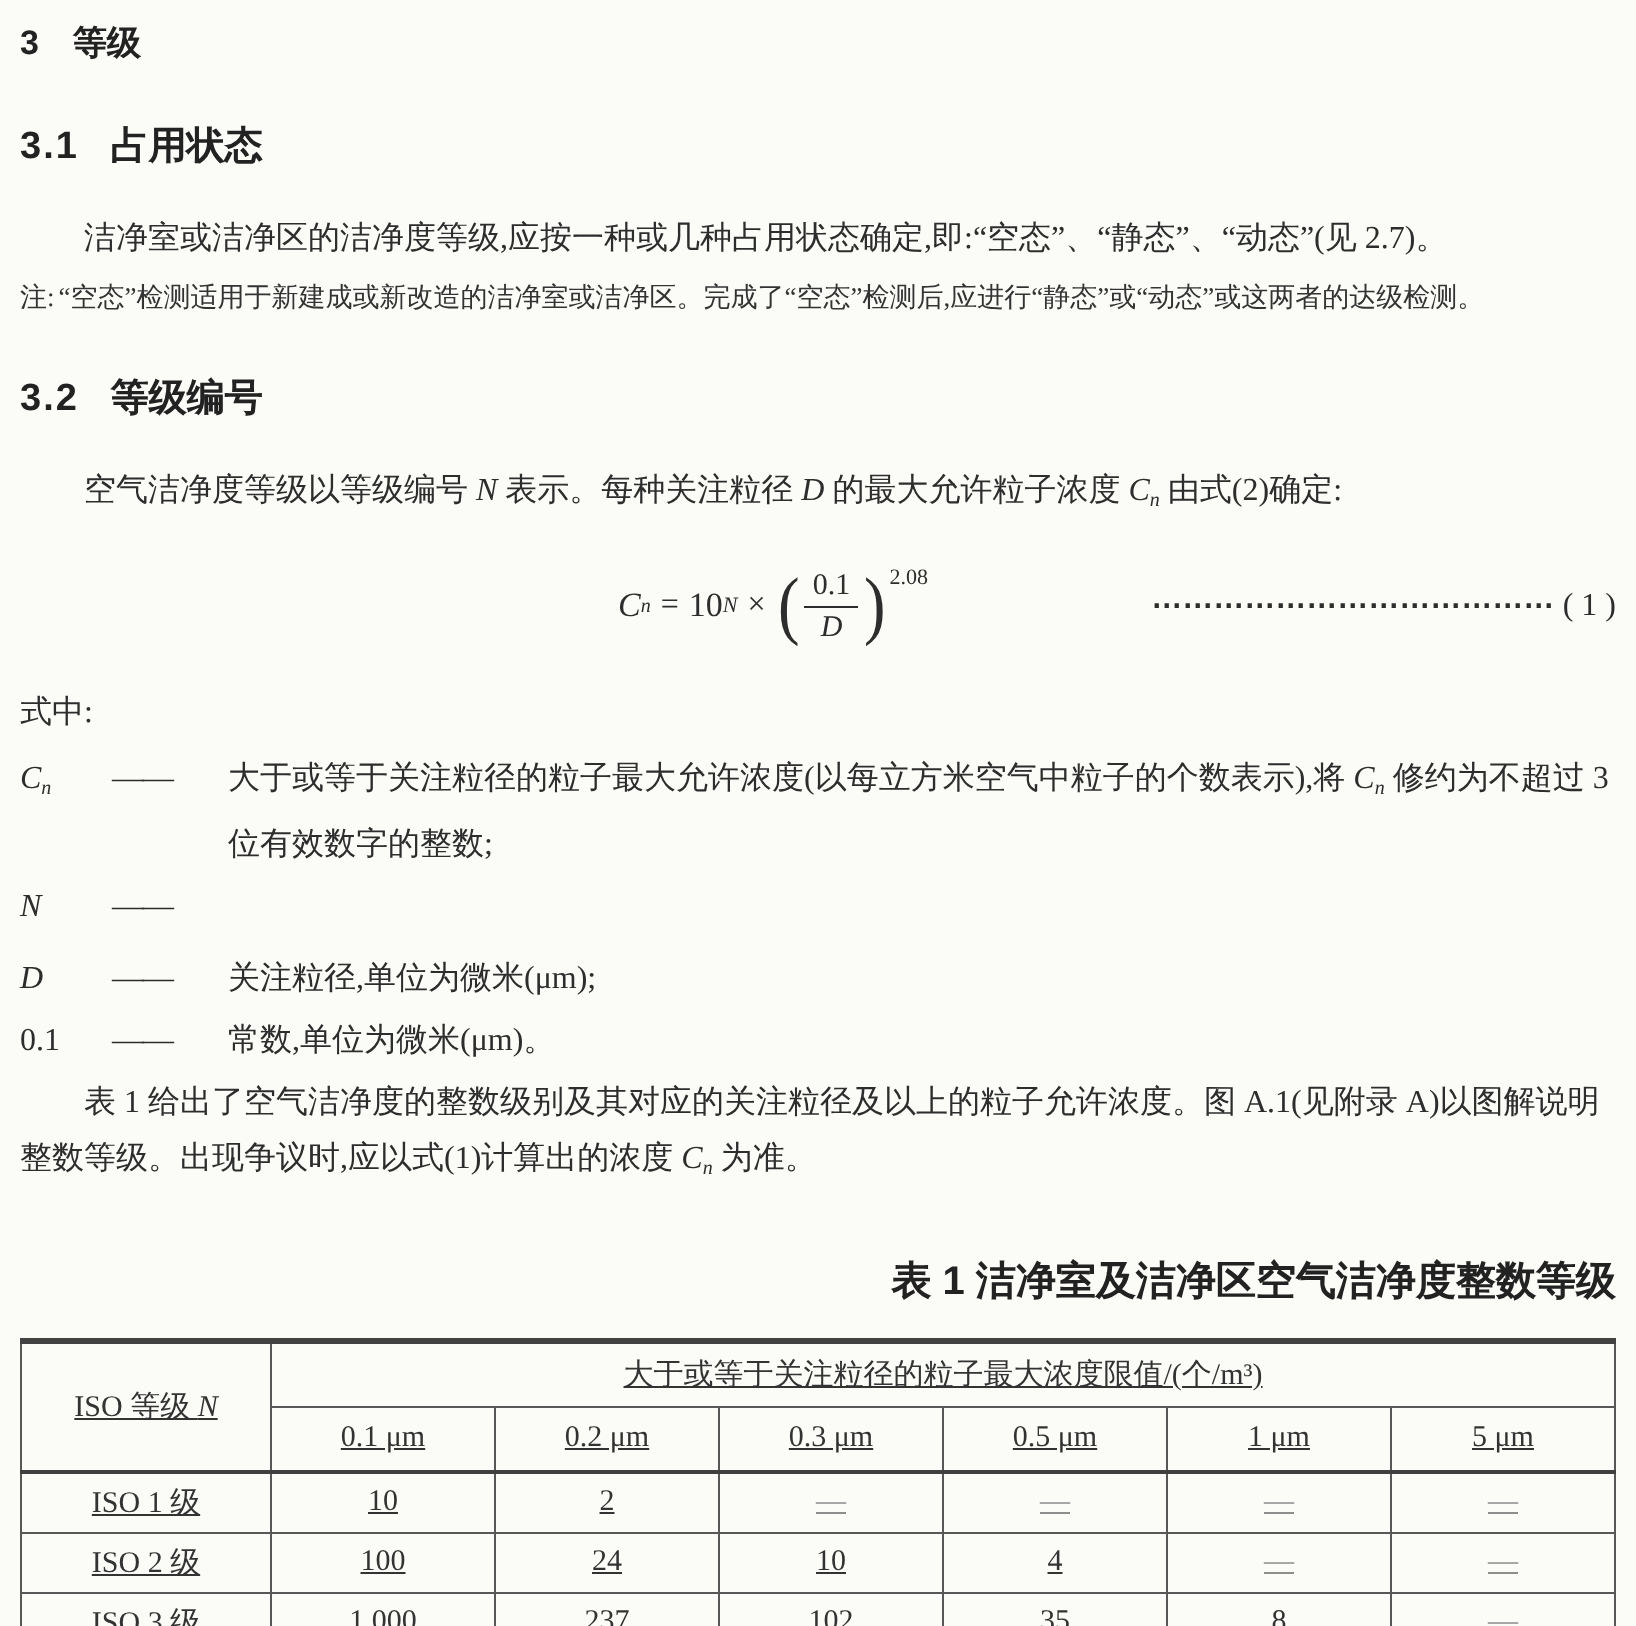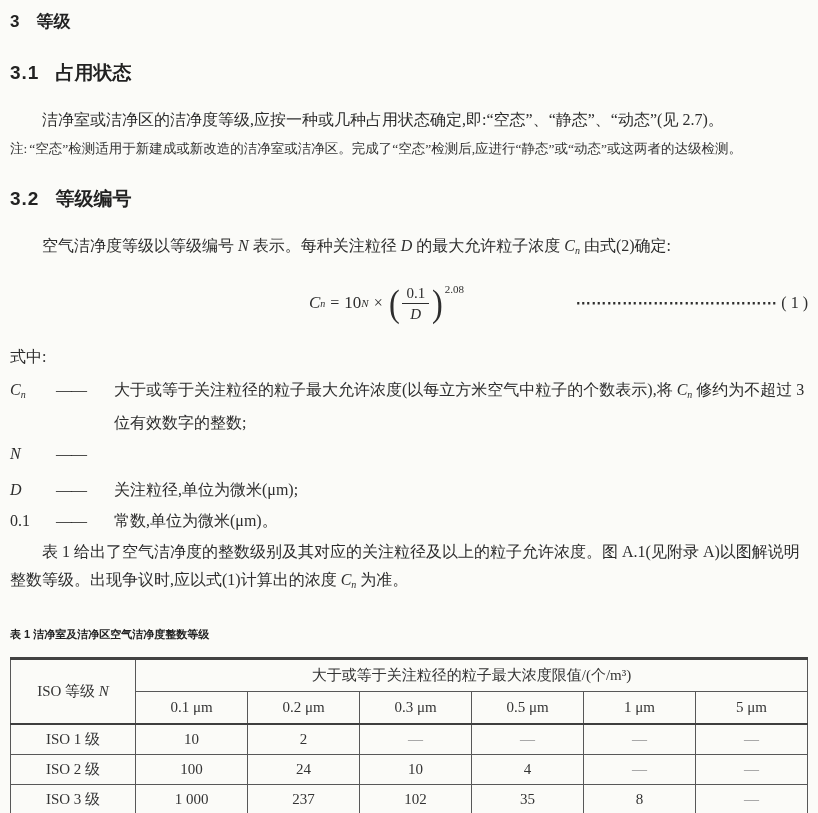--- a/index.html
+++ b/index.html
@@ -67,37 +67,37 @@
 
   .where-label { line-height: 28px; margin: 0 0 5px 0; }
 
   .def { display: flex; line-height: 28px; margin: 0 0 3px 0; }
   .def-term { flex: 0 0 46px; }
   .def-term.italic { font-style: italic; }
   .def-dash { flex: 0 0 58px; letter-spacing: -1px; white-space: nowrap; }
   .def-body { flex: 1; }
 
   .tbl-title {
-    text-align: left;
+    text-align: right;
     font-family: "Liberation Sans", sans-serif;
-    font-weight: bold; font-size: 11px; color: #222;
+    font-weight: bold; font-size: 20px; color: #222;
     margin: 28px 0 15px 0;
   }
 
   table.t1 {
     border-collapse: collapse; table-layout: fixed;
     width: 798px; font-size: 15px; color: #333;
     border: 1.5px solid #4c4c4c;
     border-top: 3px solid #424242;
     border-bottom: 2px solid #424242;
   }
   table.t1 td {
     border: 1px solid #585858;
     text-align: center; vertical-align: middle;
-    padding: 0; height: 29px;
+    padding: 0; height: 29px; text-decoration: underline;
   }
   table.t1 tr.hdr td { height: 31px; }
   table.t1 td.hdr-bottom { border-bottom: 2.5px solid #3f3f3f; }
   td.col-label { width: 124px; }
   .muted { color: #8e8e8e; }
 </style>
 </head>
 <body>
 
 <div class="page">

